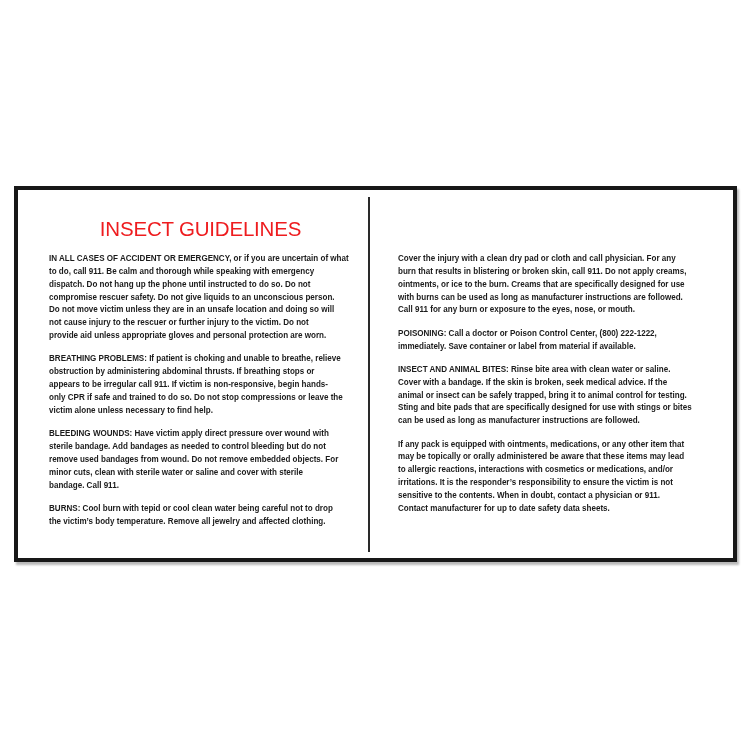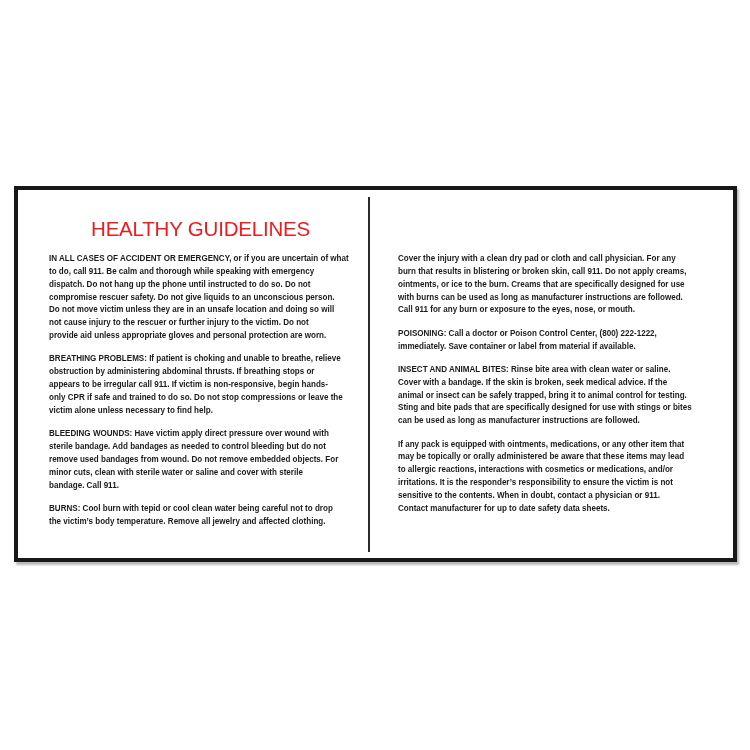--- a/index.html
+++ b/index.html
@@ -67,21 +67,21 @@
     white-space: pre-line;
   }
   .col p:last-child { margin-bottom: 0; }
 </style>
 </head>
 <body>
 
 <div class="canvas">
   <div class="page">
 
-    <div class="title" style="color: rgb(238, 28, 31);">HEALTHY GUIDELINES</div>
+    <div class="title" style="color: rgb(238, 28, 31);">INSECT GUIDELINES</div>
 
     <div class="divider"></div>
 
     <div class="col col-left">
       <p>IN ALL CASES OF ACCIDENT OR EMERGENCY, or if you are uncertain of what
 to do, call 911. Be calm and thorough while speaking with emergency
 dispatch. Do not hang up the phone until instructed to do so. Do not
 compromise rescuer safety. Do not give liquids to an unconscious person.
 Do not move victim unless they are in an unsafe location and doing so will
 not cause injury to the rescuer or further injury to the victim.  Do not

